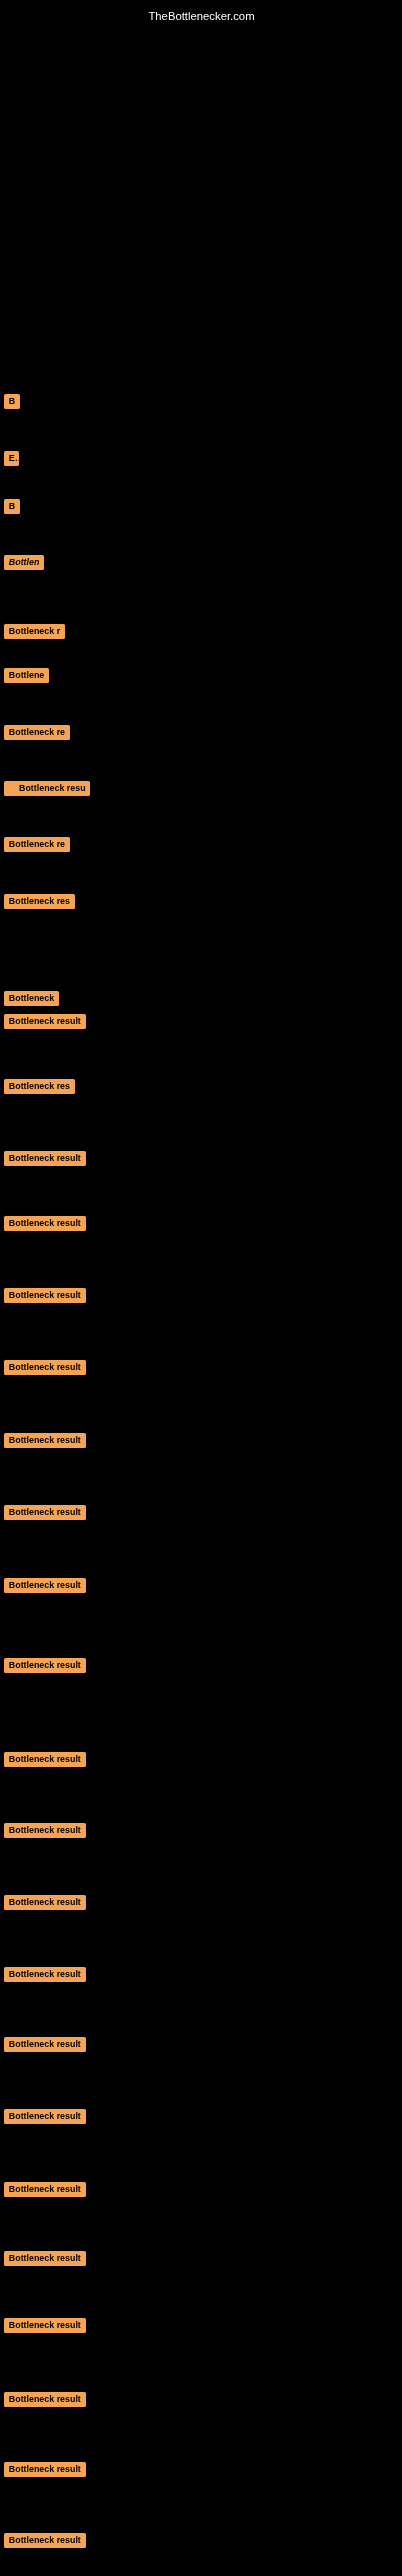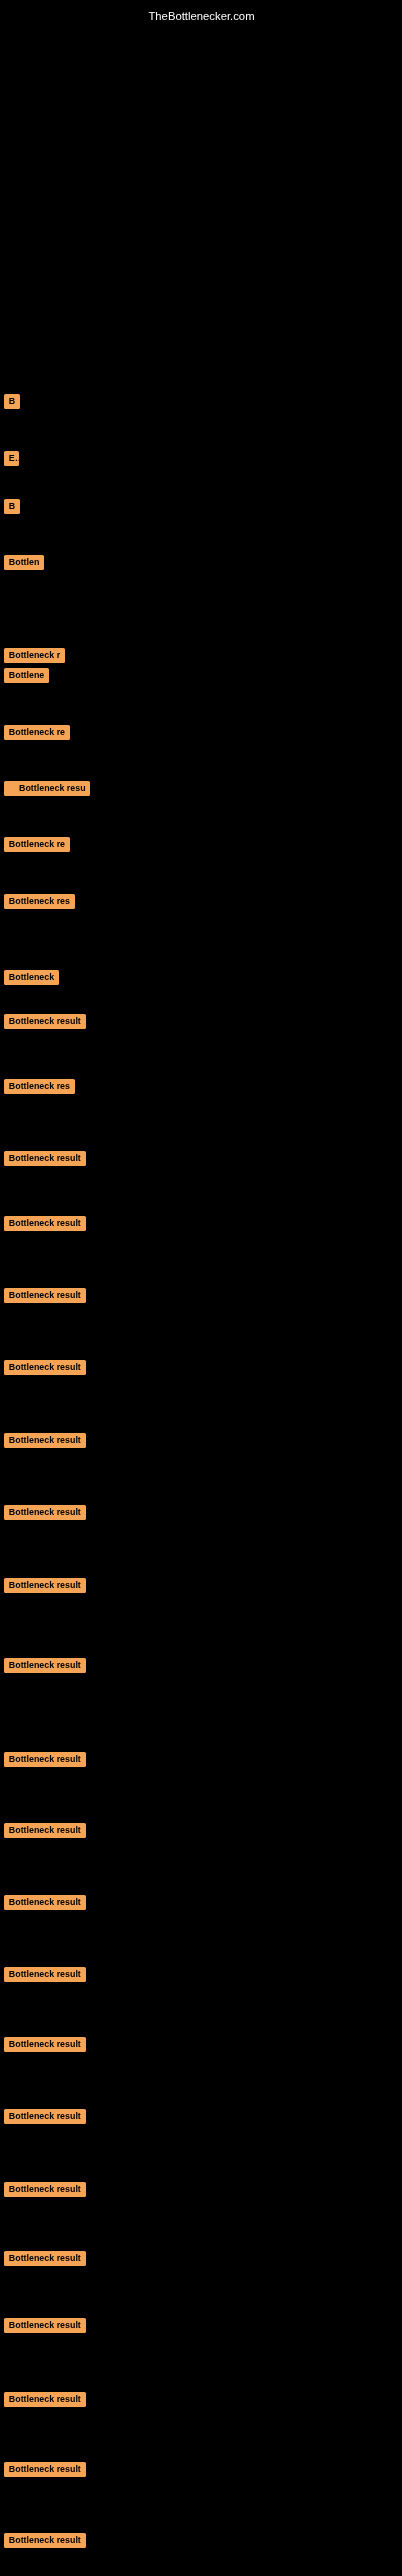--- a/index.html
+++ b/index.html
@@ -49,28 +49,28 @@
 <body>
 
 <div class="site-title">
   <span>TheBottlenecker.com</span>
 </div>
 
 <div id="badges-container">
     <div class="badge-container" style="top: 394px; max-width: 17.7px;"><span class="bottleneck-badge" style="max-width: 17.7px;">B</span></div>
     <div class="badge-container" style="top: 451px; max-width: 14.5px;"><span class="bottleneck-badge" style="max-width: 14.5px;">E</span></div>
     <div class="badge-container" style="top: 499px; max-width: 17.7px;"><span class="bottleneck-badge" style="max-width: 17.7px;">B</span></div>
-    <div class="badge-container" style="top: 555px; max-width: 52px;"><span class="bottleneck-badge" style="max-width: 52px;">Bottlen</span></div>
-    <div class="badge-container" style="top: 648px; max-width: 72px;"><span class="bottleneck-badge" style="max-width: 72px;">Bottleneck r</span></div>
+    <div class="badge-container" style="top: 555px; max-width: 52px; font-style: italic;"><span class="bottleneck-badge" style="max-width: 52px;">Bottlen</span></div>
+    <div class="badge-container" style="top: 624px; max-width: 72px;"><span class="bottleneck-badge" style="max-width: 72px;">Bottleneck r</span></div>
     <div class="badge-container" style="top: 668px; max-width: 60px; text-decoration: underline;"><span class="bottleneck-badge" style="max-width: 60px;">Bottlene</span></div>
     <div class="badge-container" style="top: 725px; max-width: 85px;"><span class="bottleneck-badge" style="max-width: 85px;">Bottleneck re</span></div>
     <div class="badge-container" style="top: 781px; max-width: 97px;"><span class="bottleneck-badge" style="max-width: 97px; padding-left: 15px;">Bottleneck resu</span></div>
     <div class="badge-container" style="top: 837px; max-width: 90px;"><span class="bottleneck-badge" style="max-width: 90px;">Bottleneck re</span></div>
     <div class="badge-container" style="top: 894px; max-width: 93px;"><span class="bottleneck-badge" style="max-width: 93px;">Bottleneck res</span></div>
-    <div class="badge-container" style="top: 970px; max-width: 76px;"><span class="bottleneck-badge" style="max-width: 76px;">Bottleneck</span></div>
+    <div class="badge-container" style="top: 991px; max-width: 76px;"><span class="bottleneck-badge" style="max-width: 76px;">Bottleneck</span></div>
     <div class="badge-container" style="top: 1014px; max-width: 98px;"><span class="bottleneck-badge" style="max-width: 98px;">Bottleneck result</span></div>
     <div class="badge-container" style="top: 1079px; max-width: 93px;"><span class="bottleneck-badge" style="max-width: 93px;">Bottleneck res</span></div>
     <div class="badge-container" style="top: 1151px; max-width: 101px;"><span class="bottleneck-badge" style="max-width: 101px;">Bottleneck result</span></div>
     <div class="badge-container" style="top: 1216px; max-width: 101px;"><span class="bottleneck-badge" style="max-width: 101px;">Bottleneck result</span></div>
     <div class="badge-container" style="top: 1288px; max-width: 101px;"><span class="bottleneck-badge" style="max-width: 101px;">Bottleneck result</span></div>
     <div class="badge-container" style="top: 1360px; max-width: 101px;"><span class="bottleneck-badge" style="max-width: 101px;">Bottleneck result</span></div>
     <div class="badge-container" style="top: 1433px; max-width: 101px;"><span class="bottleneck-badge" style="max-width: 101px;">Bottleneck result</span></div>
     <div class="badge-container" style="top: 1505px; max-width: 101px;"><span class="bottleneck-badge" style="max-width: 101px;">Bottleneck result</span></div>
     <div class="badge-container" style="top: 1578px; max-width: 101px;"><span class="bottleneck-badge" style="max-width: 101px;">Bottleneck result</span></div>
     <div class="badge-container" style="top: 1658px; max-width: 101px;"><span class="bottleneck-badge" style="max-width: 101px;">Bottleneck result</span></div>

